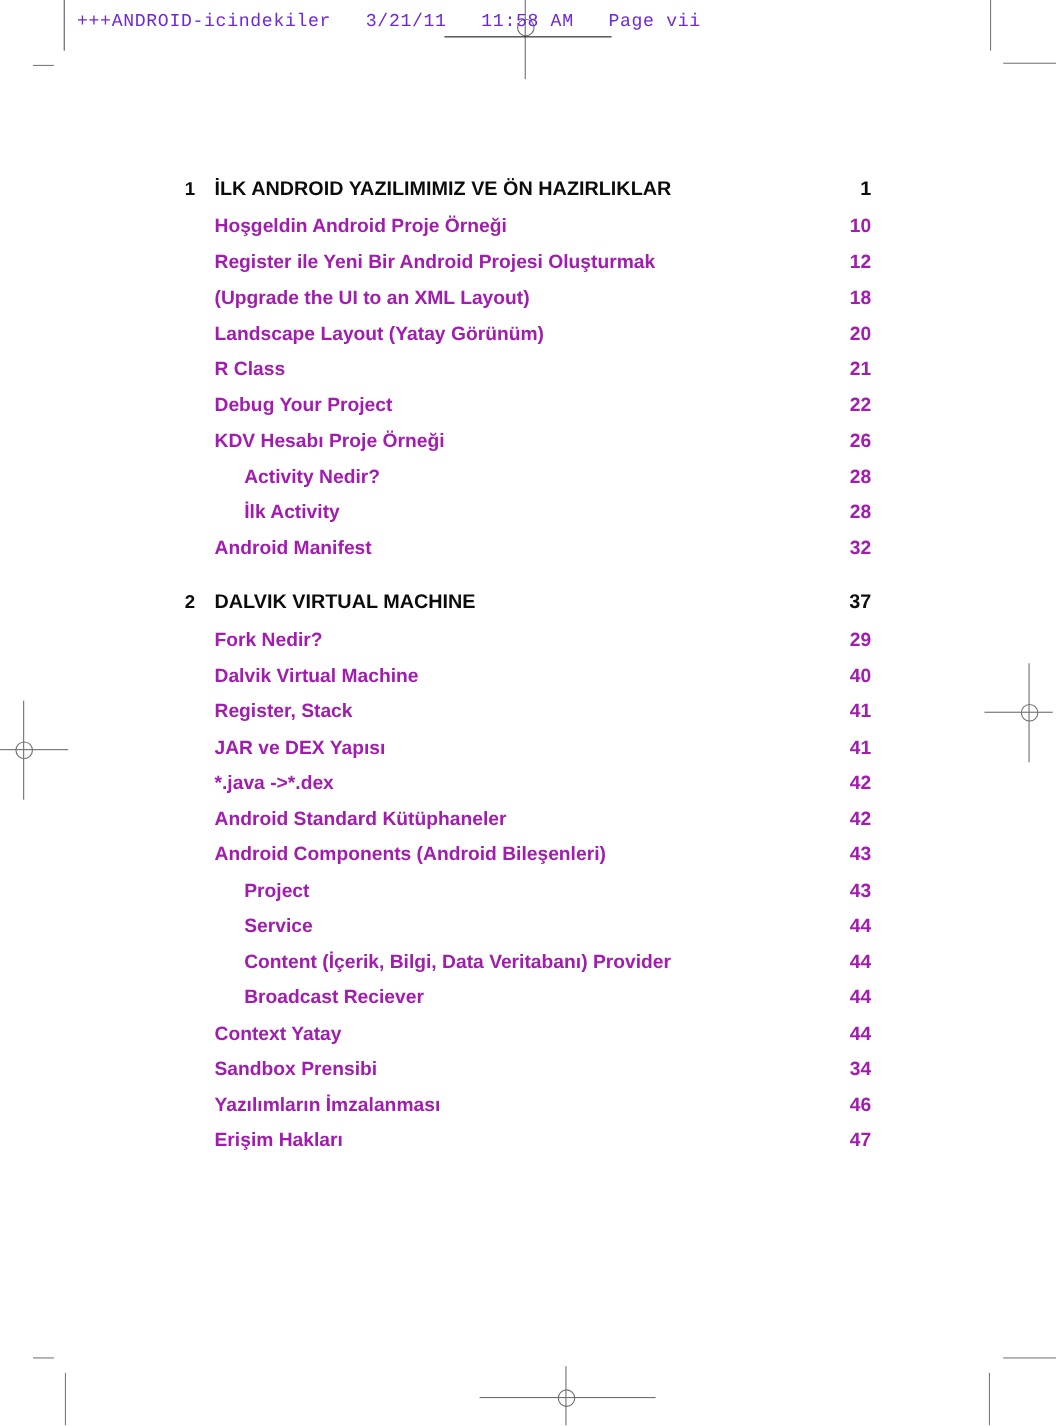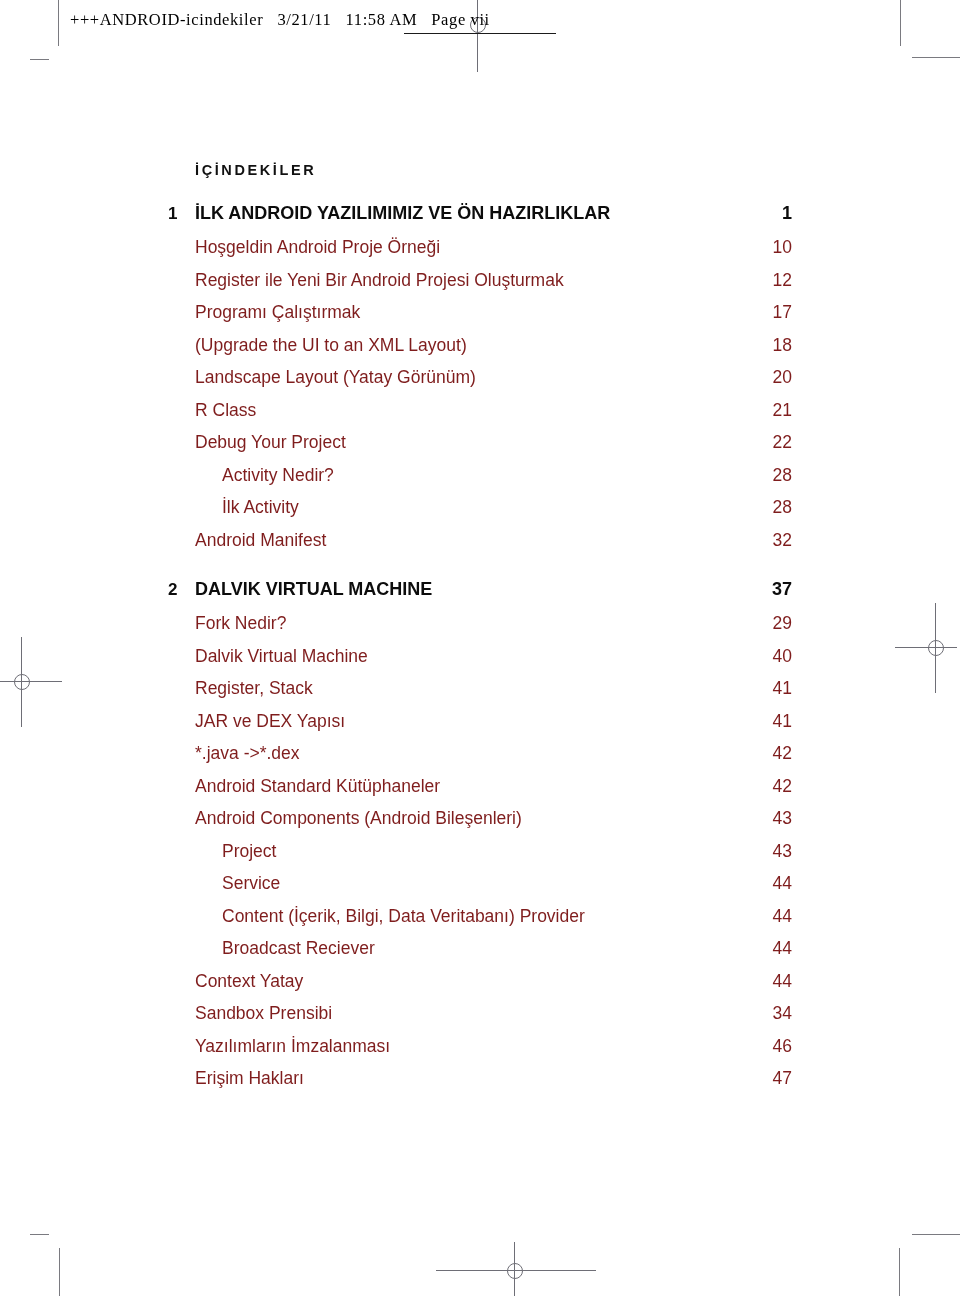--- a/index.html
+++ b/index.html
@@ -53,24 +53,24 @@
     background: #6e6e76;
   }
   .reg-mark.tall .vl { top: -30px; height: 94px; }
   .reg-mark.wide .hl { left: -40px; width: 114px; }
 
   
   .slug {
     position: absolute;
     left: 70px;
     top: 10px;
-    font-family: Liberation Serif, serif;
+    font-family: Liberation Mono, monospace;
     font-size: 16.5px;
     letter-spacing: 0.6px;
-    color: #000000;
+    color: #6d28d9;
     white-space: pre;
   }
   .slug-rule {
     position: absolute;
     left: 404px;
     top: 33px;
     width: 152px;
     height: 1px;
     background: #1b1b1b;
   }
@@ -89,24 +89,25 @@
     color: #111111;
     margin: 0 0 26px 0;
     padding-left: 27px;
   }
 
   .toc-row {
     display: flex;
     align-items: baseline;
     width: 100%;
     font-size: 17.5px;
-    color: #7f1d1d;
+    color: #a21caf;
     line-height: 1;
     padding: 0;
     margin: 0 0 15px 0;
+    font-weight: bold;
   }
   .toc-row .num {
     flex: 0 0 27px;
     font-size: 17px;
     color: #111111;
   }
   .toc-row .label {
     flex: 1 1 auto;
     white-space: nowrap;
   }
@@ -169,61 +170,60 @@
     <div class="circ"></div>
     <div class="vl" style="top:-12px;height:60px;"></div>
     <div class="hl" style="left:-62px;width:160px;"></div>
   </div>
 
   <div class="mark-line" style="left:58px; top:0px; width:1px; height:46px;"></div>
   <div class="slug">+++ANDROID-icindekiler   3/21/11   11:58 AM   Page vii</div>
   <div class="slug-rule"></div>
 
   <div class="toc">
-    <div class="toc-heading">İÇİNDEKİLER</div>
     <div id="toc-rows">
         <div class="toc-row chapter lvl0">
           <span class="num">1</span>
           <span class="label">İLK ANDROID YAZILIMIMIZ VE ÖN HAZIRLIKLAR</span>
           <span class="pg">1</span>
         </div>
         <div class="toc-row  lvl0">
           <span class="num"></span>
           <span class="label">Hoşgeldin Android Proje Örneği</span>
           <span class="pg">10</span>
         </div>
         <div class="toc-row  lvl0">
           <span class="num"></span>
           <span class="label">Register ile Yeni Bir Android Projesi Oluşturmak</span>
           <span class="pg">12</span>
         </div>
         <div class="toc-row  lvl0">
           <span class="num"></span>
-          <span class="label">Programı Çalıştırmak</span>
-          <span class="pg">17</span>
-        </div>
-        <div class="toc-row  lvl0">
-          <span class="num"></span>
           <span class="label">(Upgrade the UI to an XML Layout)</span>
           <span class="pg">18</span>
         </div>
         <div class="toc-row  lvl0">
           <span class="num"></span>
           <span class="label">Landscape Layout (Yatay Görünüm)</span>
           <span class="pg">20</span>
         </div>
         <div class="toc-row  lvl0">
           <span class="num"></span>
           <span class="label">R Class</span>
           <span class="pg">21</span>
         </div>
         <div class="toc-row  lvl0">
           <span class="num"></span>
           <span class="label">Debug Your Project</span>
           <span class="pg">22</span>
+        </div>
+        <div class="toc-row  lvl0">
+          <span class="num"></span>
+          <span class="label">KDV Hesabı Proje Örneği</span>
+          <span class="pg">26</span>
         </div>
         <div class="toc-row  lvl1">
           <span class="num"></span>
           <span class="label">Activity Nedir?</span>
           <span class="pg">28</span>
         </div>
         <div class="toc-row  lvl1">
           <span class="num"></span>
           <span class="label">İlk Activity</span>
           <span class="pg">28</span>

